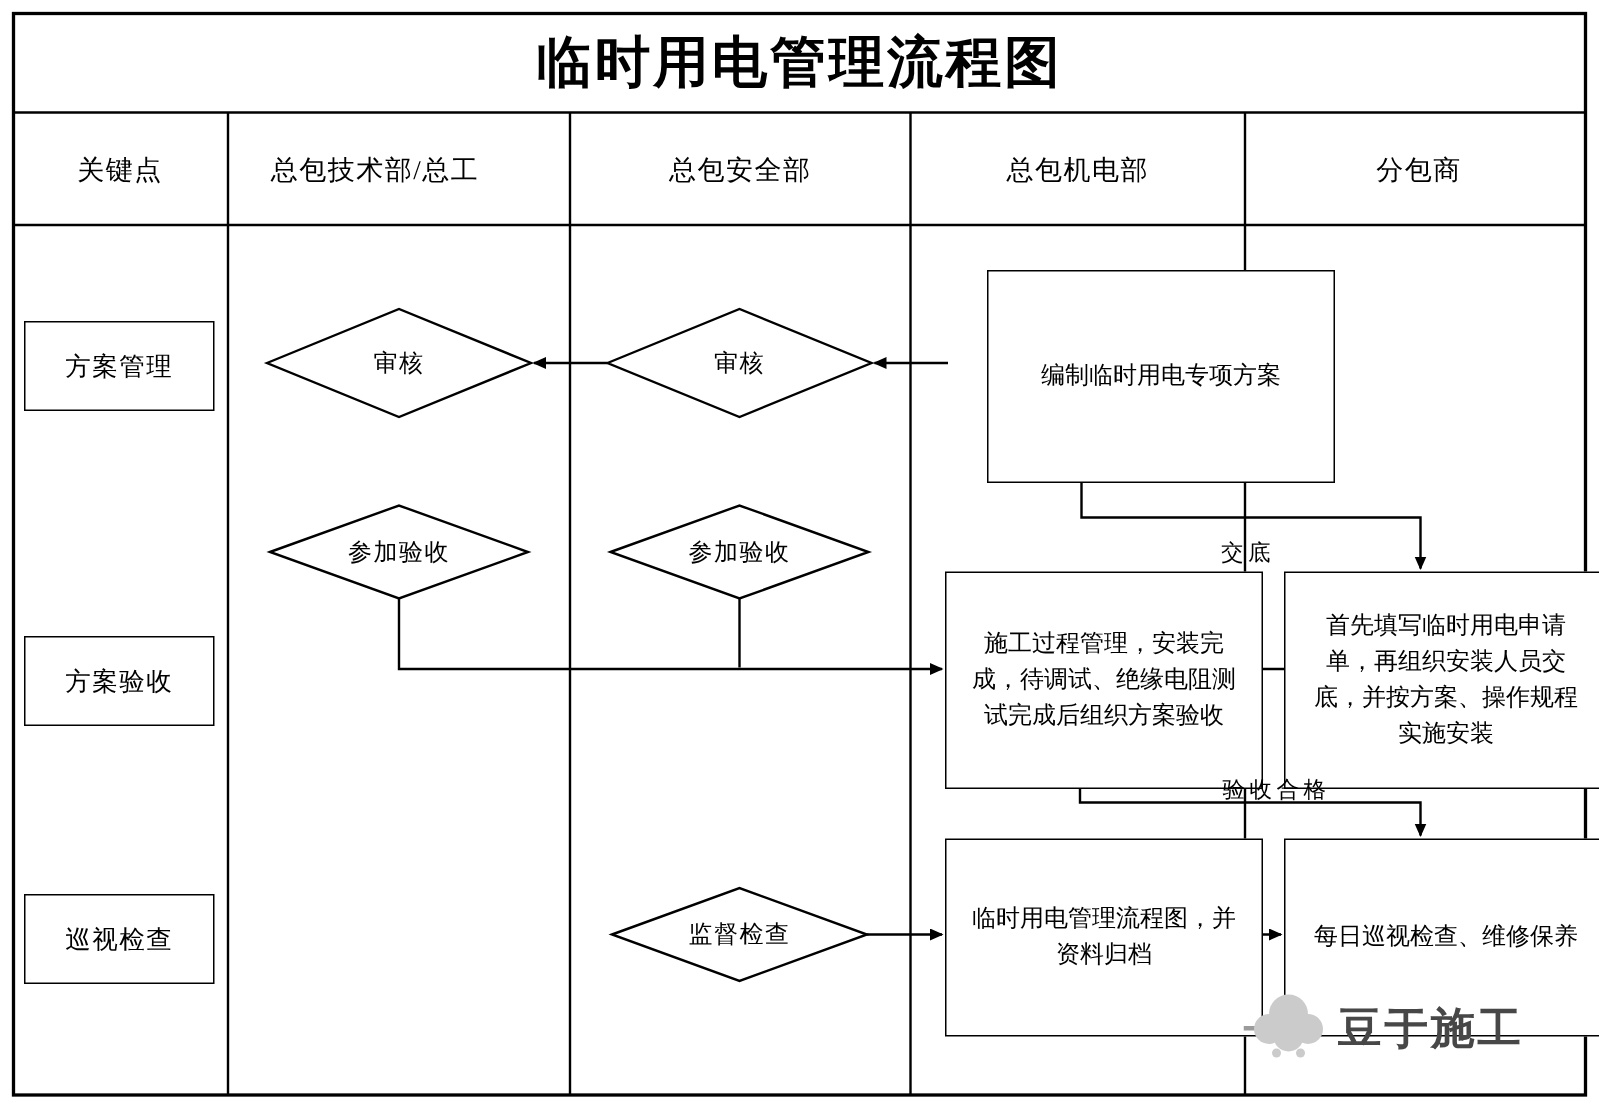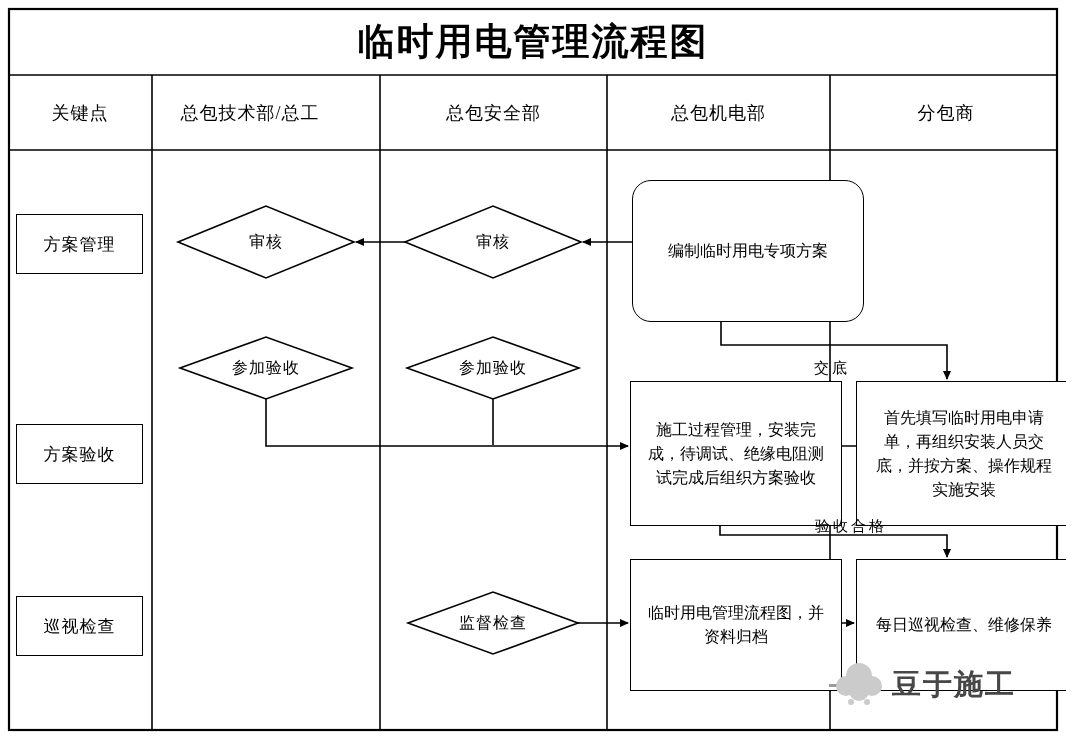--- a/index.html
+++ b/index.html
@@ -17,21 +17,21 @@
   .h3 { left: 380px; width: 227px; text-align: right; }
   .h4 { left: 607px; width: 223px; border-radius: 25px; }
   .h5 { left: 830px; width: 232px; }
   .kp { left: 16px; width: 125px; height: 58px; border: 1.5px solid #000; background: #fff; font-size: 17px; letter-spacing: 1px; }
   .kp1 { top: 214px; } .kp2 { top: 424px; } .kp3 { top: 596px; }
   .pbox {
     position: absolute; z-index: 2; border: 1.5px solid #000; background: #fff;
     display: flex; align-items: center; justify-content: center;
     text-align: center; font-size: 16px; line-height: 1.5; padding: 6px 15px;
   }
-  .p1 { left: 632px; top: 180px; width: 178px; height: 128px; padding: 6px 26px; border-radius: 19px; }
+  .p1 { left: 658px; top: 180px; width: 178px; height: 128px; padding: 6px 26px; }
   .p2 { left: 630px; top: 381px; width: 180px; height: 131px; }
   .p3 { left: 856px; top: 381px; width: 184px; height: 131px; }
   .p4 { left: 630px; top: 559px; width: 180px; height: 118px; }
   .p5 { left: 856px; top: 559px; width: 184px; height: 118px; }
   .dlabel { font-size: 16px; letter-spacing: 1px; }
   .d1 { left: 178px; top: 206px; width: 176px; height: 72px; }
   .d2 { left: 405px; top: 206px; width: 176px; height: 72px; }
   .d3 { left: 180px; top: 337px; width: 172px; height: 62px; }
   .d4 { left: 407px; top: 337px; width: 172px; height: 62px; }
   .d5 { left: 408px; top: 592px; width: 170px; height: 62px; }

